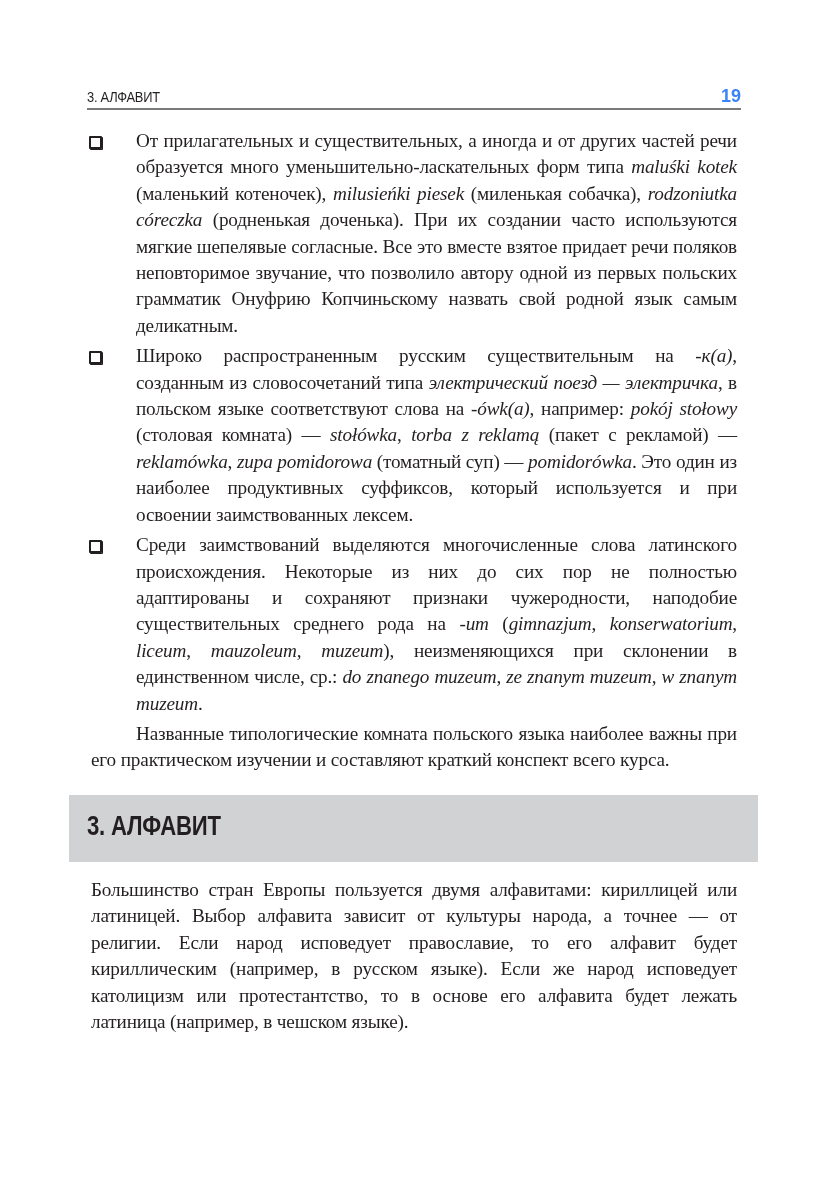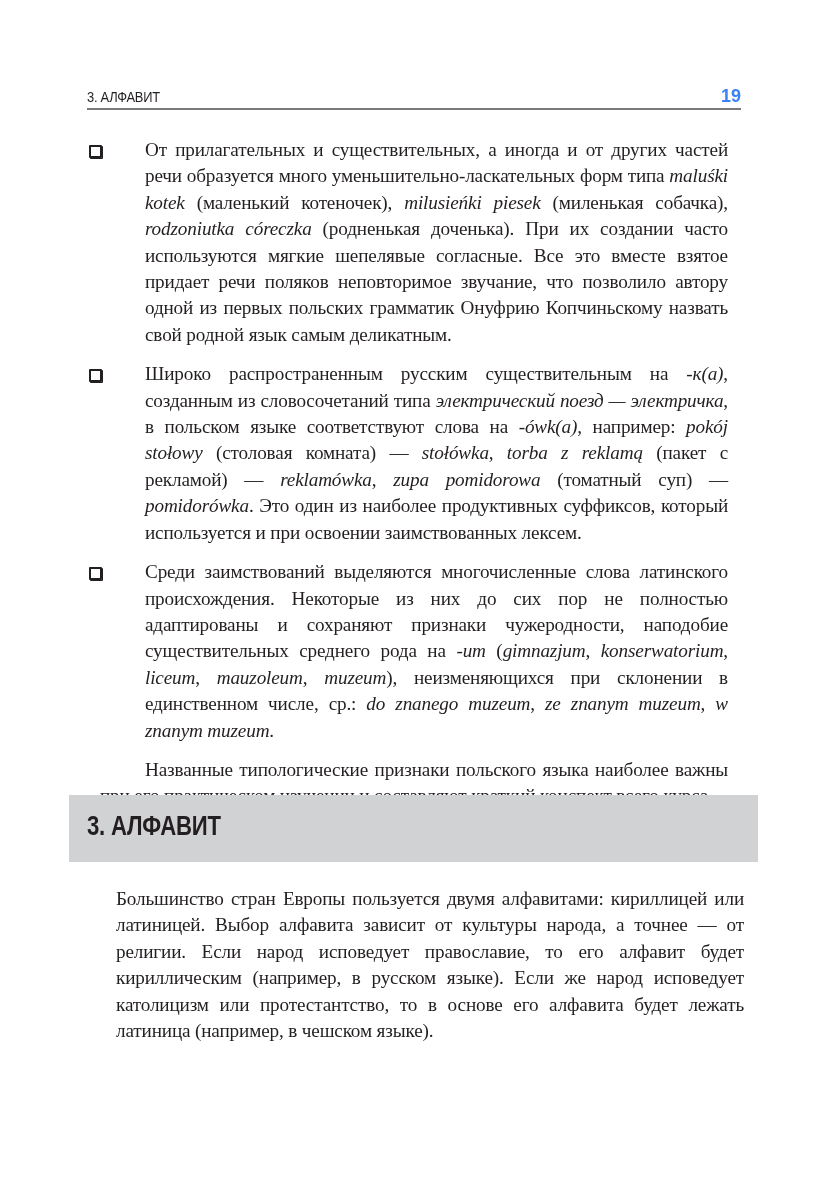--- a/index.html
+++ b/index.html
@@ -30,35 +30,35 @@
     letter-spacing: -0.15px;
   }
   .bullet {
     position: relative; padding-left: 45px; margin: 0;
   }
   .bullet .box {
     position: absolute; left: 2px; top: 8px; width: 9px; height: 9px;
     border: 2px solid #231f20; border-radius: 1px;
     box-shadow: 1px 1px 0 0 #231f20;
   }
-  p { margin: 13px; font-family: Liberation Serif, serif; }
+  p { margin: 4px; font-family: Liberation Serif, serif; }
   .para-indent { text-indent: 45px; }
   i { font-style: italic; }
   .section-bar {
     position: absolute; left: -18px; top: 795px; width: 689px; height: 67px;
     background: #d1d2d4;
   }
   .section-bar .section-title {
     position: absolute; left: 18px; top: 16px;
     font-family: "Liberation Sans", "DejaVu Sans", sans-serif;
     font-weight: bold; font-size: 27px; color: #231f20;
     transform: scaleX(0.82); transform-origin: left; letter-spacing: -0.3px;
   }
   .section-body {
-    position: absolute; top: 873px; left: 16px; width: 654px;
+    position: absolute; top: 873px; left: 0; width: 654px;
     font-family: "Liberation Serif", "DejaVu Serif", serif;
     font-size: 19.2px; line-height: 26.4px; text-align: justify;
     letter-spacing: -0.15px;
   }
 </style>
 </head>
 <body>
 
 <div class="page">
 
@@ -73,21 +73,21 @@
       <p><span>От прилагательных и существительных, а иногда и от других частей речи образуется много уменьшительно-ласкательных форм типа </span><i>maluśki kotek</i><span> (маленький котеночек), </span><i>milusieńki piesek</i><span> (миленькая собачка), </span><i>rodzoniutka córeczka</i><span> (родненькая доченька). При их создании часто используются мягкие шепелявые согласные. Все это вместе взятое придает речи поляков неповторимое звучание, что позволило автору одной из первых польских грамматик Онуфрию Копчиньскому назвать свой родной язык самым деликатным.</span></p>
     </div>
     <div class="bullet">
       <span class="box"></span>
       <p><span>Широко распространенным русским существительным на </span><i>-к(а)</i><span>, созданным из словосочетаний типа </span><i>электрический поезд — электричка</i><span>, в польском языке соответствуют слова на </span><i>-ówk(a)</i><span>, например: </span><i>pokój stołowy</i><span> (столовая комната) — </span><i>stołówka</i><span>, </span><i>torba z reklamą</i><span> (пакет с рекламой) — </span><i>reklamówka</i><span>, </span><i>zupa pomidorowa</i><span> (томатный суп) — </span><i>pomidorówka</i><span>. Это один из наиболее продуктивных суффиксов, который используется и при освоении заимствованных лексем.</span></p>
     </div>
     <div class="bullet">
       <span class="box"></span>
       <p><span>Среди заимствований выделяются многочисленные слова латинского происхождения. Некоторые из них до сих пор не полностью адаптированы и сохраняют признаки чужеродности, наподобие существительных среднего рода на </span><i>-um</i><span> (</span><i>gimnazjum</i><span>, </span><i>konserwatorium</i><span>, </span><i>liceum</i><span>, </span><i>mauzoleum</i><span>, </span><i>muzeum</i><span>), неизменяющихся при склонении в единственном числе, ср.: </span><i>do znanego muzeum</i><span>, </span><i>ze znanym muzeum</i><span>, </span><i>w znanym muzeum</i><span>.</span></p>
     </div>
-    <p class="para-indent">Названные типологические признаки польского языка наиболее важны при его практическом изучении и составляют краткий конспект всего курса.</p>
+    <p class="para-indent">Названные типологические комната польского языка наиболее важны при его практическом изучении и составляют краткий конспект всего курса.</p>
   </div>
 
   <div class="section-bar">
     <span class="section-title">3. АЛФАВИТ</span>
   </div>
 
   <div class="section-body">
     <p>Большинство стран Европы пользуется двумя алфавитами: кириллицей или латиницей. Выбор алфавита зависит от культуры народа, а точнее — от религии. Если народ исповедует православие, то его алфавит будет кириллическим (например, в русском языке). Если же народ исповедует католицизм или протестантство, то в основе его алфавита будет лежать латиница (например, в чешском языке).</p>
   </div>
 

